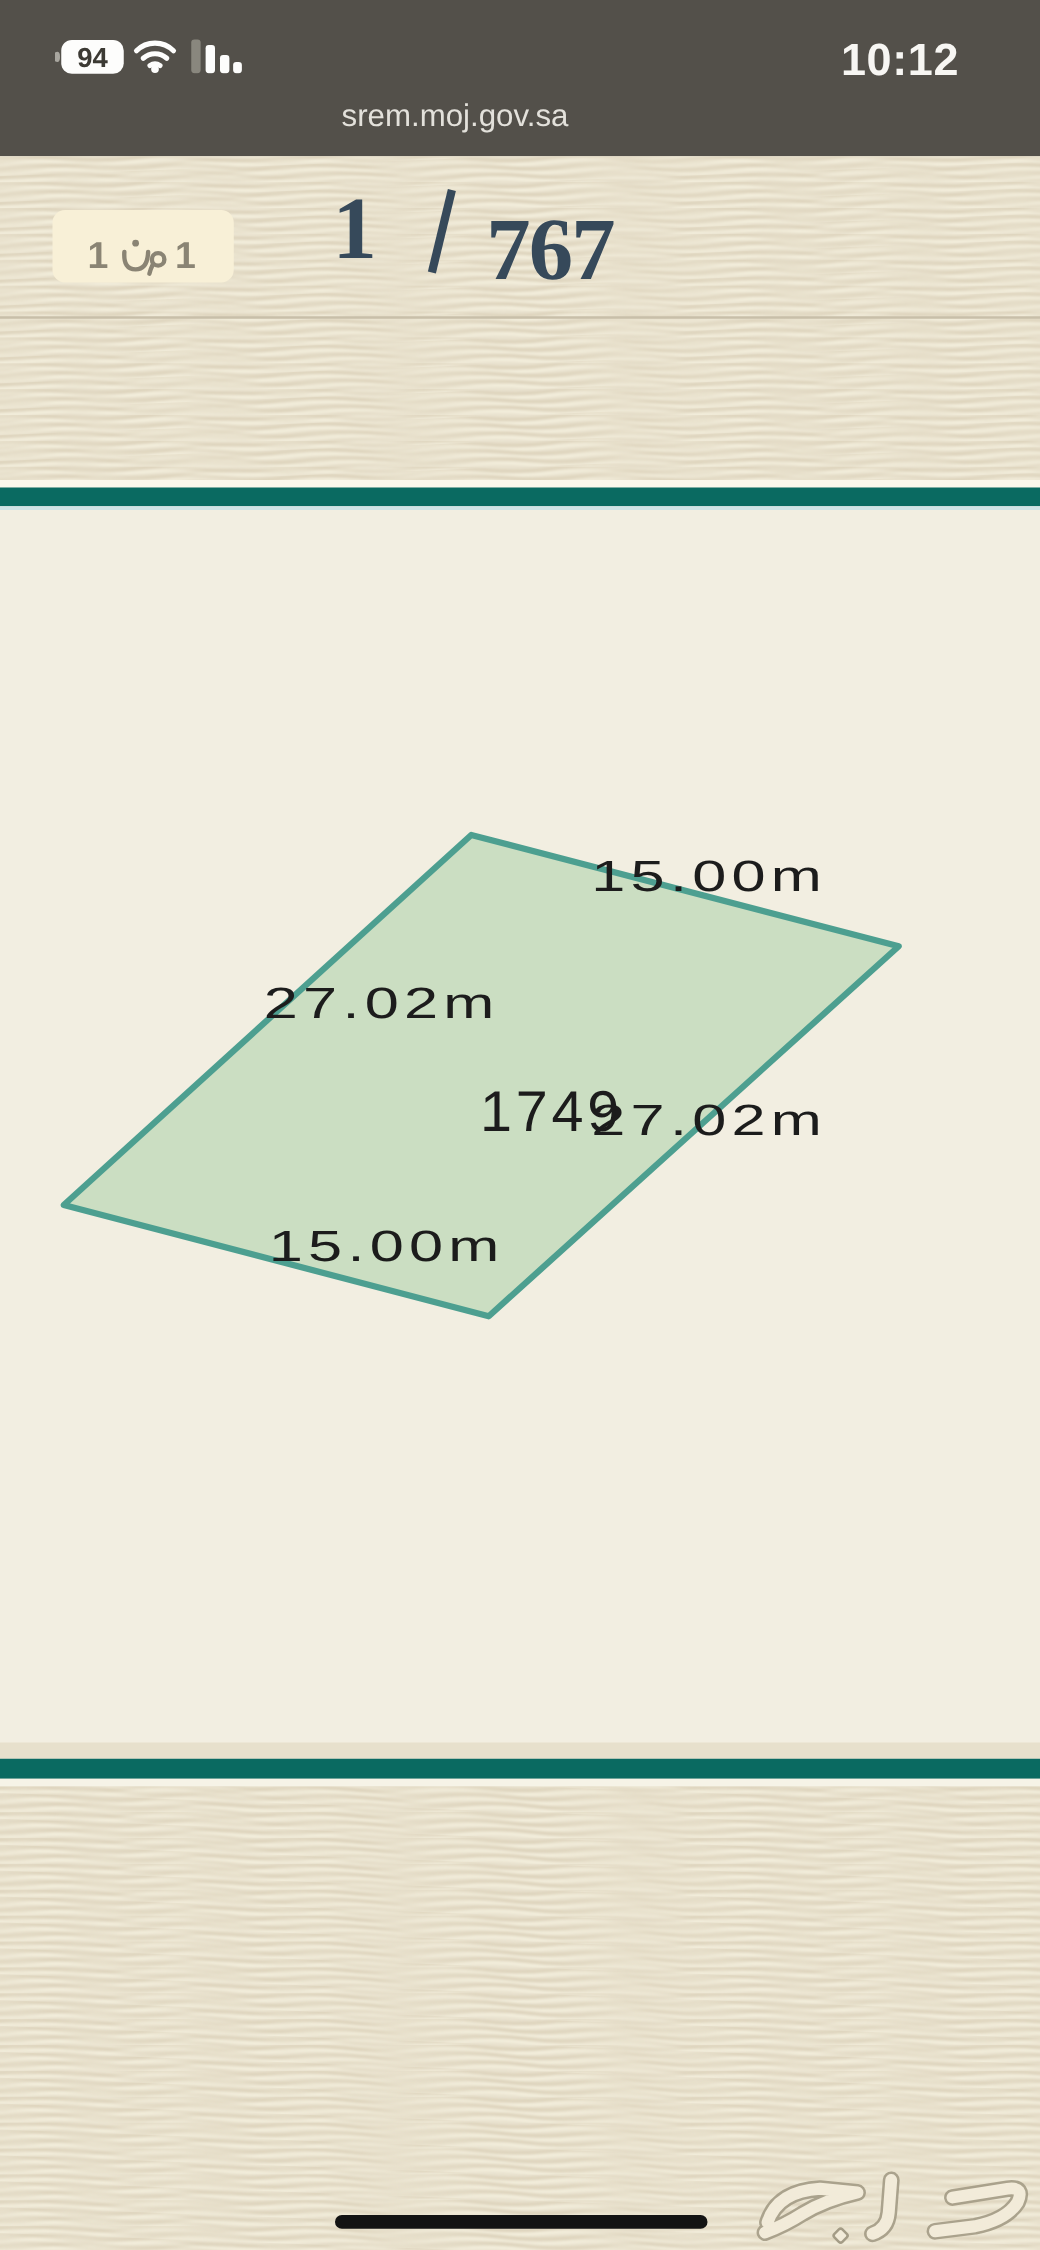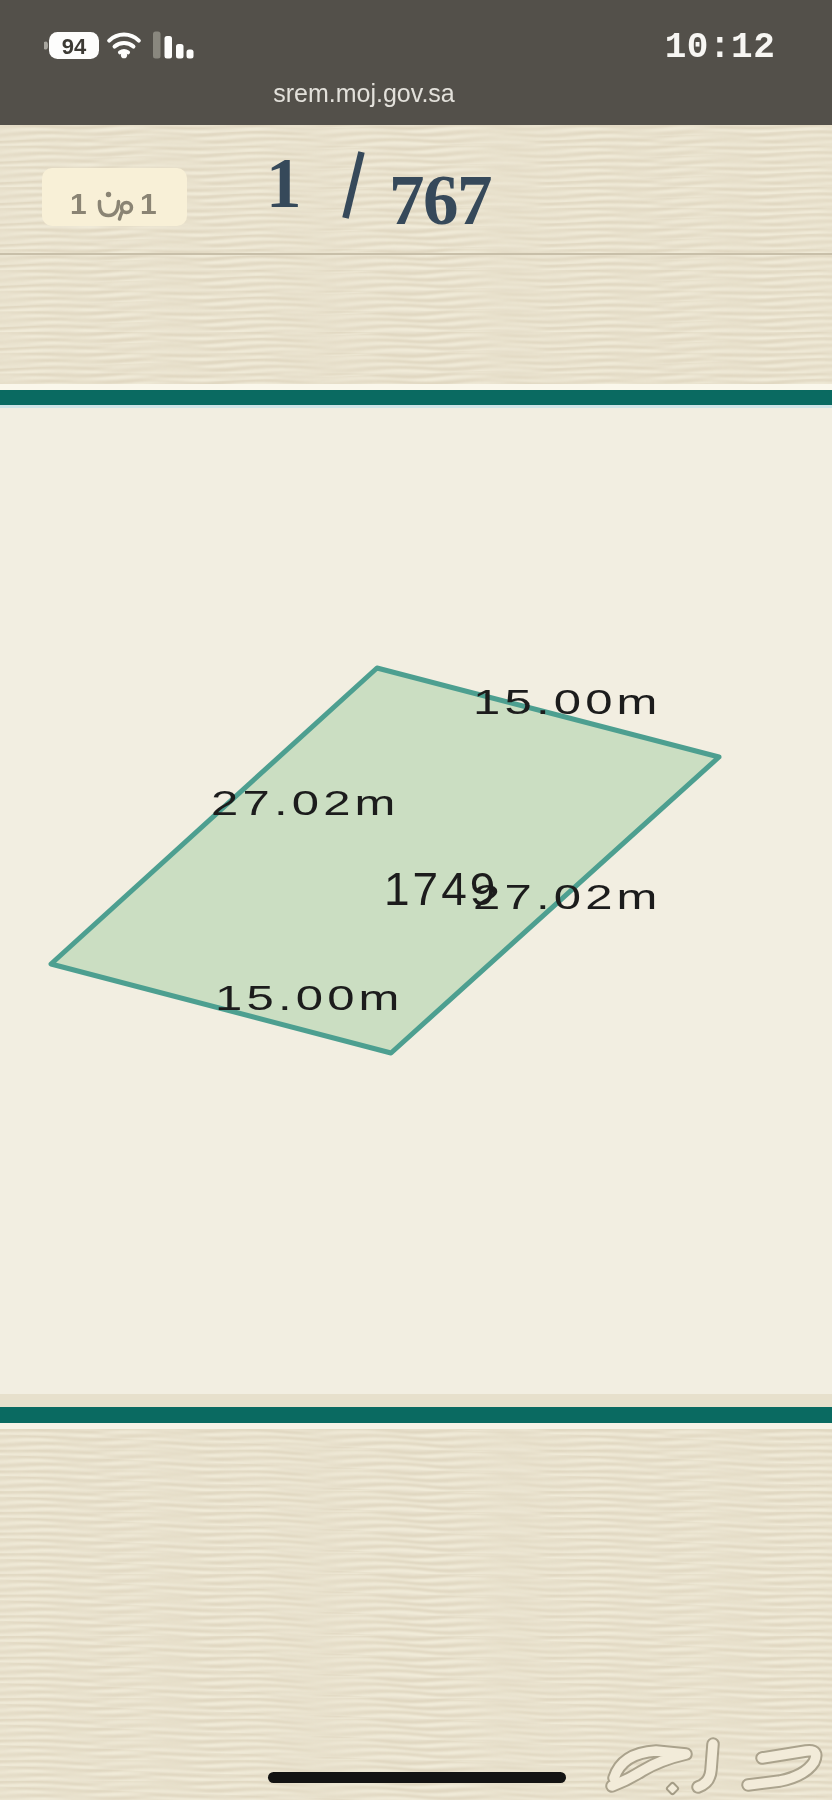--- a/index.html
+++ b/index.html
@@ -27,21 +27,21 @@
   <circle cx="18" cy="23.2" r="3.1" fill="#fdfdfc"></circle>
 </svg>
 
 <svg class="abs" style="left:152px;top:31px;" width="42" height="28" viewBox="0 0 42 28">
   <rect x="1" y="0.5" width="7.5" height="27" rx="2.5" fill="#89877e"></rect>
   <rect x="12.5" y="5" width="7.5" height="22.5" rx="2.5" fill="#fdfdfc"></rect>
   <rect x="24" y="13" width="7.5" height="14.5" rx="2.5" fill="#fdfdfc"></rect>
   <rect x="34.5" y="18.5" width="7" height="9" rx="2.5" fill="#fdfdfc"></rect>
 </svg>
 
-<div class="abs" style="left:660px;top:27px;width:120px;text-align:center;font-size:36px;font-weight:600;color:#f7f6f3;letter-spacing:0.5px;font-family:Liberation Mono, monospace;">10:12</div>
+<div class="abs" style="left:660px;top:27px;width:120px;text-align:center;font-size:36px;font-weight:600;color:#f7f6f3;letter-spacing:0.5px;">10:12</div>
 
 <div class="abs" style="left:0;top:79px;width:728px;text-align:center;font-size:25px;color:#e3e1db;">srem.moj.gov.sa</div>
 
 <svg class="abs" style="left:0;top:125px;" width="832" height="261" viewBox="0 0 832 261">
   <defs>
     <path id="wv" d="M-120 0 Q-92 -3.2 -64 0 T-8 0 T48 0 T104 0 T160 0 T216 0 T272 0 T328 0 T384 0 T440 0 T496 0 T552 0 T608 0 T664 0 T720 0 T776 0 T832 0 T888 0 T944 0" fill="none"></path>
     <filter id="soft" x="-5%" y="-60%" width="110%" height="220%">
         <feGaussianBlur stdDeviation="0.9"></feGaussianBlur>
       </filter>
     <pattern id="wav1" patternUnits="userSpaceOnUse" width="112" height="20.7">

